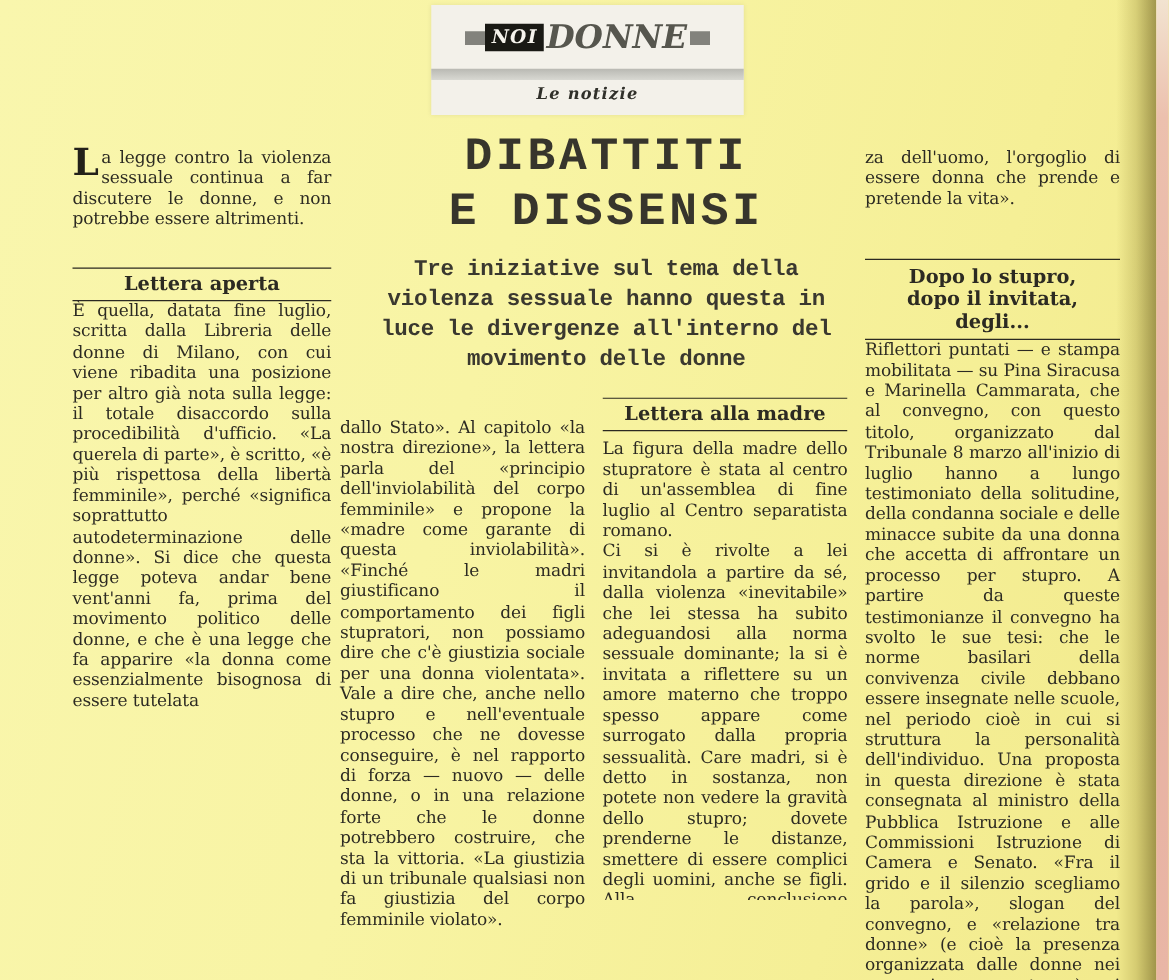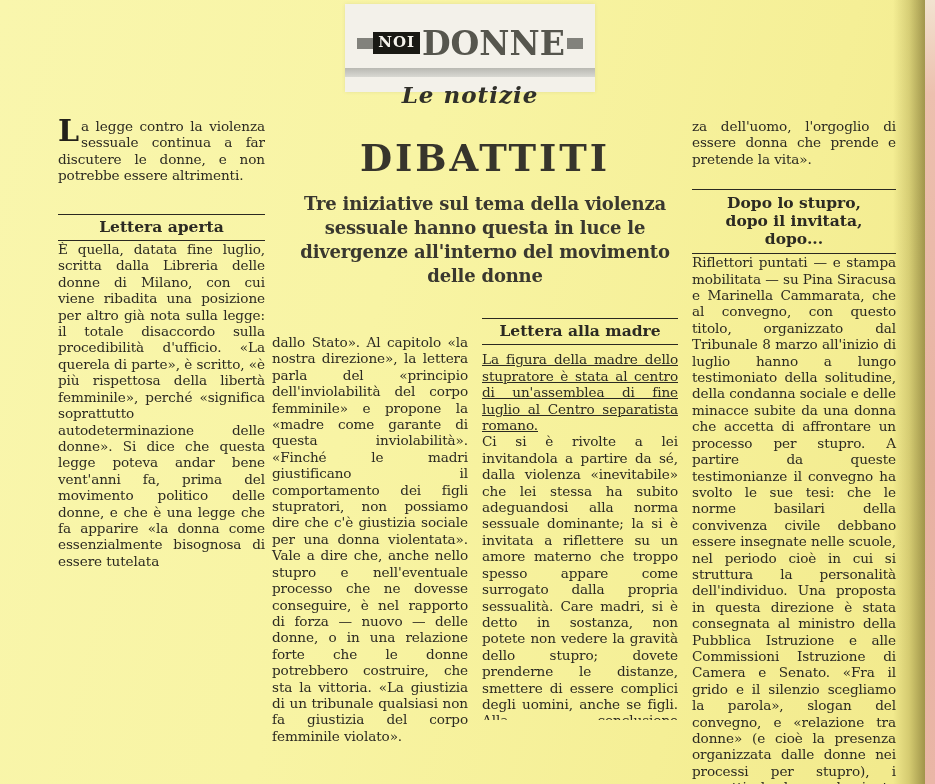--- a/index.html
+++ b/index.html
@@ -26,39 +26,39 @@
     background:linear-gradient(to bottom,#f2e3d0 0%,#ecc0ae 12%,#e7b1a2 60%,#e9b6a6 100%);
   }
   
   .masthead{
     position:absolute;left:345px;top:4px;width:250px;height:88px;
     background:#f3f1ea;
     box-shadow:0 0 4px rgba(0,0,0,0.08);
   }
   .brand-row{
     display:flex;align-items:center;justify-content:center;
-    height:46px;margin-top:16px;
+    height:46px;margin-top:3px;font-style:italic;
   }
   .brand-bar{height:11px;background:#82827c;flex:0 0 16px;}
   .noi-badge{
     background:#191914;color:#f5f3ec;
     font-weight:bold;font-size:15px;letter-spacing:1px;
     padding:3px 5px 4px 5px;line-height:1;
     font-family:"DejaVu Serif","Liberation Serif",serif;
   }
   .donne-wordmark{
-    font-weight:bold;font-size:33px;line-height:1;
+    font-weight:bold;font-size:26px;line-height:1;
     color:#56564e;letter-spacing:0px;
     margin:0 2px;
     font-family:"DejaVu Serif","Liberation Serif",serif;
   }
   .mast-stripe{height:9px;background:linear-gradient(to bottom,#b9b9b3,#d8d8d2);margin-top:2px;}
   .tagline{
     text-align:center;font-style:italic;font-weight:bold;
-    font-size:23px;color:#30302a;margin-top:4px;letter-spacing:1px;
+    font-size:13px;color:#30302a;margin-top:4px;letter-spacing:1px;
   }
   
   .col{
     position:absolute;
     font-size:13.6px;line-height:16.4px;
     text-align:justify;
     letter-spacing:-0.1px;
   }
   .col p{margin:0;}
   #col1{left:58px;top:118px;width:207px;}
@@ -70,25 +70,25 @@
     color:#23211a;margin:1px 2px 0 0;
   }
   .subhead{
     border-top:1.5px solid #2b2921;
     border-bottom:1.5px solid #2b2921;
     text-align:center;font-weight:bold;font-size:15.5px;
     padding:4px 0 5px 0;letter-spacing:0;
   }
   .subhead .shline{display:block;line-height:18px;}
   .sp30{margin-top:30px;text-align:center;}
-  .sp26{margin-top:22px;}
+  .sp26{margin-top:40px;}
   .sp22{margin-top:22px;}
   
   .article-head{
-    position:absolute;left:285px;top:136px;width:400px;text-align:center;
+    position:absolute;left:285px;top:104px;width:400px;text-align:center;font-family:Liberation Mono, monospace;
   }
   .headline{
     font-weight:bold;color:#37352c;
     font-size:37px;line-height:44px;letter-spacing:3px;
   }
   .standfirst{
     margin:12px auto 0 auto;width:385px;
     font-weight:bold;font-size:18px;line-height:24px;color:#3a382f;
     text-align:center;letter-spacing:-0.2px;
   }
@@ -105,46 +105,47 @@
       <span class="donne-wordmark">DONNE</span>
       <span class="brand-bar"></span>
     </div>
     <div class="mast-stripe"></div>
     <div class="tagline">Le notizie</div>
   </div>
 
   <div class="article-head">
     <div class="headline">
       <div>DIBATTITI</div>
+      <div>E DISSENSI</div>
     </div>
     <div class="standfirst">Tre iniziative sul tema della violenza sessuale hanno questa in luce le divergenze all'interno del movimento delle donne</div>
   </div>
 
   <div class="col" id="col1">
     <p><span class="dropcap">L</span><span>a legge contro la violenza sessuale continua a far discutere le donne, e non potrebbe essere altrimenti.</span></p>
     <div class="subhead sp30">Lettera aperta</div>
     <p class="sp22">È quella, datata fine luglio, scritta dalla Libreria delle donne di Milano, con cui viene ribadita una posizione per altro già nota sulla legge: il totale disaccordo sulla procedibilità d'ufficio. «La querela di parte», è scritto, «è più rispettosa della libertà femminile», perché «significa soprattutto autodeterminazione delle donne». Si dice che questa legge poteva andar bene vent'anni fa, prima del movimento politico delle donne, e che è una legge che fa apparire «la donna come essenzialmente bisognosa di essere tutelata</p>
   </div>
 
   <div class="col" id="col2">
     <p>dallo Stato». Al capitolo «la nostra direzione», la lettera parla del «principio dell'inviolabilità del corpo femminile» e propone la «madre come garante di questa inviolabilità». «Finché le madri giustificano il comportamento dei figli stupratori, non possiamo dire che c'è giustizia sociale per una donna violentata». Vale a dire che, anche nello stupro e nell'eventuale processo che ne dovesse conseguire, è nel rapporto di forza — nuovo — delle donne, o in una relazione forte che le donne potrebbero costruire, che sta la vittoria. «La giustizia di un tribunale qualsiasi non fa giustizia del corpo femminile violato».</p>
   </div>
 
   <div class="col" id="col3">
     <div class="subhead">Lettera alla madre</div>
-    <p style="margin-top:6px;text-decoration:underline;">La figura della madre dello stupratore è stata al centro di un'assemblea di fine luglio al Centro separatista romano.</p>
+    <p style="margin-top:6px;">La figura della madre dello stupratore è stata al centro di un'assemblea di fine luglio al Centro separatista romano.</p>
     <p>Ci si è rivolte a lei invitandola a partire da sé, dalla violenza «inevitabile» che lei stessa ha subito adeguandosi alla norma sessuale dominante; la si è invitata a riflettere su un amore materno che troppo spesso appare come surrogato dalla propria sessualità. Care madri, si è detto in sostanza, non potete non vedere la gravità dello stupro; dovete prenderne le distanze, smettere di essere complici degli uomini, anche se figli. Alla conclusione dell'assemblea una lettera aperta per ringraziare quelle donne che hanno avuto il coraggio di denunciare la violenza subita: «A voi dobbiamo, grazie all'alta risposta data dall'oscuratismo secolare, la forzata crescita di coscien-</p>
   </div>
 
   <div class="col" id="col4">
     <p>za dell'uomo, l'orgoglio di essere donna che prende e pretende la vita».</p>
     <div class="subhead sp26">
       <span class="shline">Dopo lo stupro,</span>
       <span class="shline">dopo il invitata,</span>
-      <span class="shline">dopo...</span>
+      <span class="shline">degli...</span>
     </div>
     <p class="sp22">Riflettori puntati — e stampa mobilitata — su Pina Siracusa e Marinella Cammarata, che al convegno, con questo titolo, organizzato dal Tribunale 8 marzo all'inizio di luglio hanno a lungo testimoniato della solitudine, della condanna sociale e delle minacce subite da una donna che accetta di affrontare un processo per stupro. A partire da queste testimonianze il convegno ha svolto le sue tesi: che le norme basilari della convivenza civile debbano essere insegnate nelle scuole, nel periodo cioè in cui si struttura la personalità dell'individuo. Una proposta in questa direzione è stata consegnata al ministro della Pubblica Istruzione e alle Commissioni Istruzione di Camera e Senato. «Fra il grido e il silenzio scegliamo la parola», slogan del convegno, e «relazione tra donne» (e cioè la presenza organizzata dalle donne nei processi per stupro), i concetti che hanno dominato la discussione.</p>
 
   </div>
 
   <div class="edge-shadow"></div>
   <div class="pink-edge"></div>
 
 </div>
 

